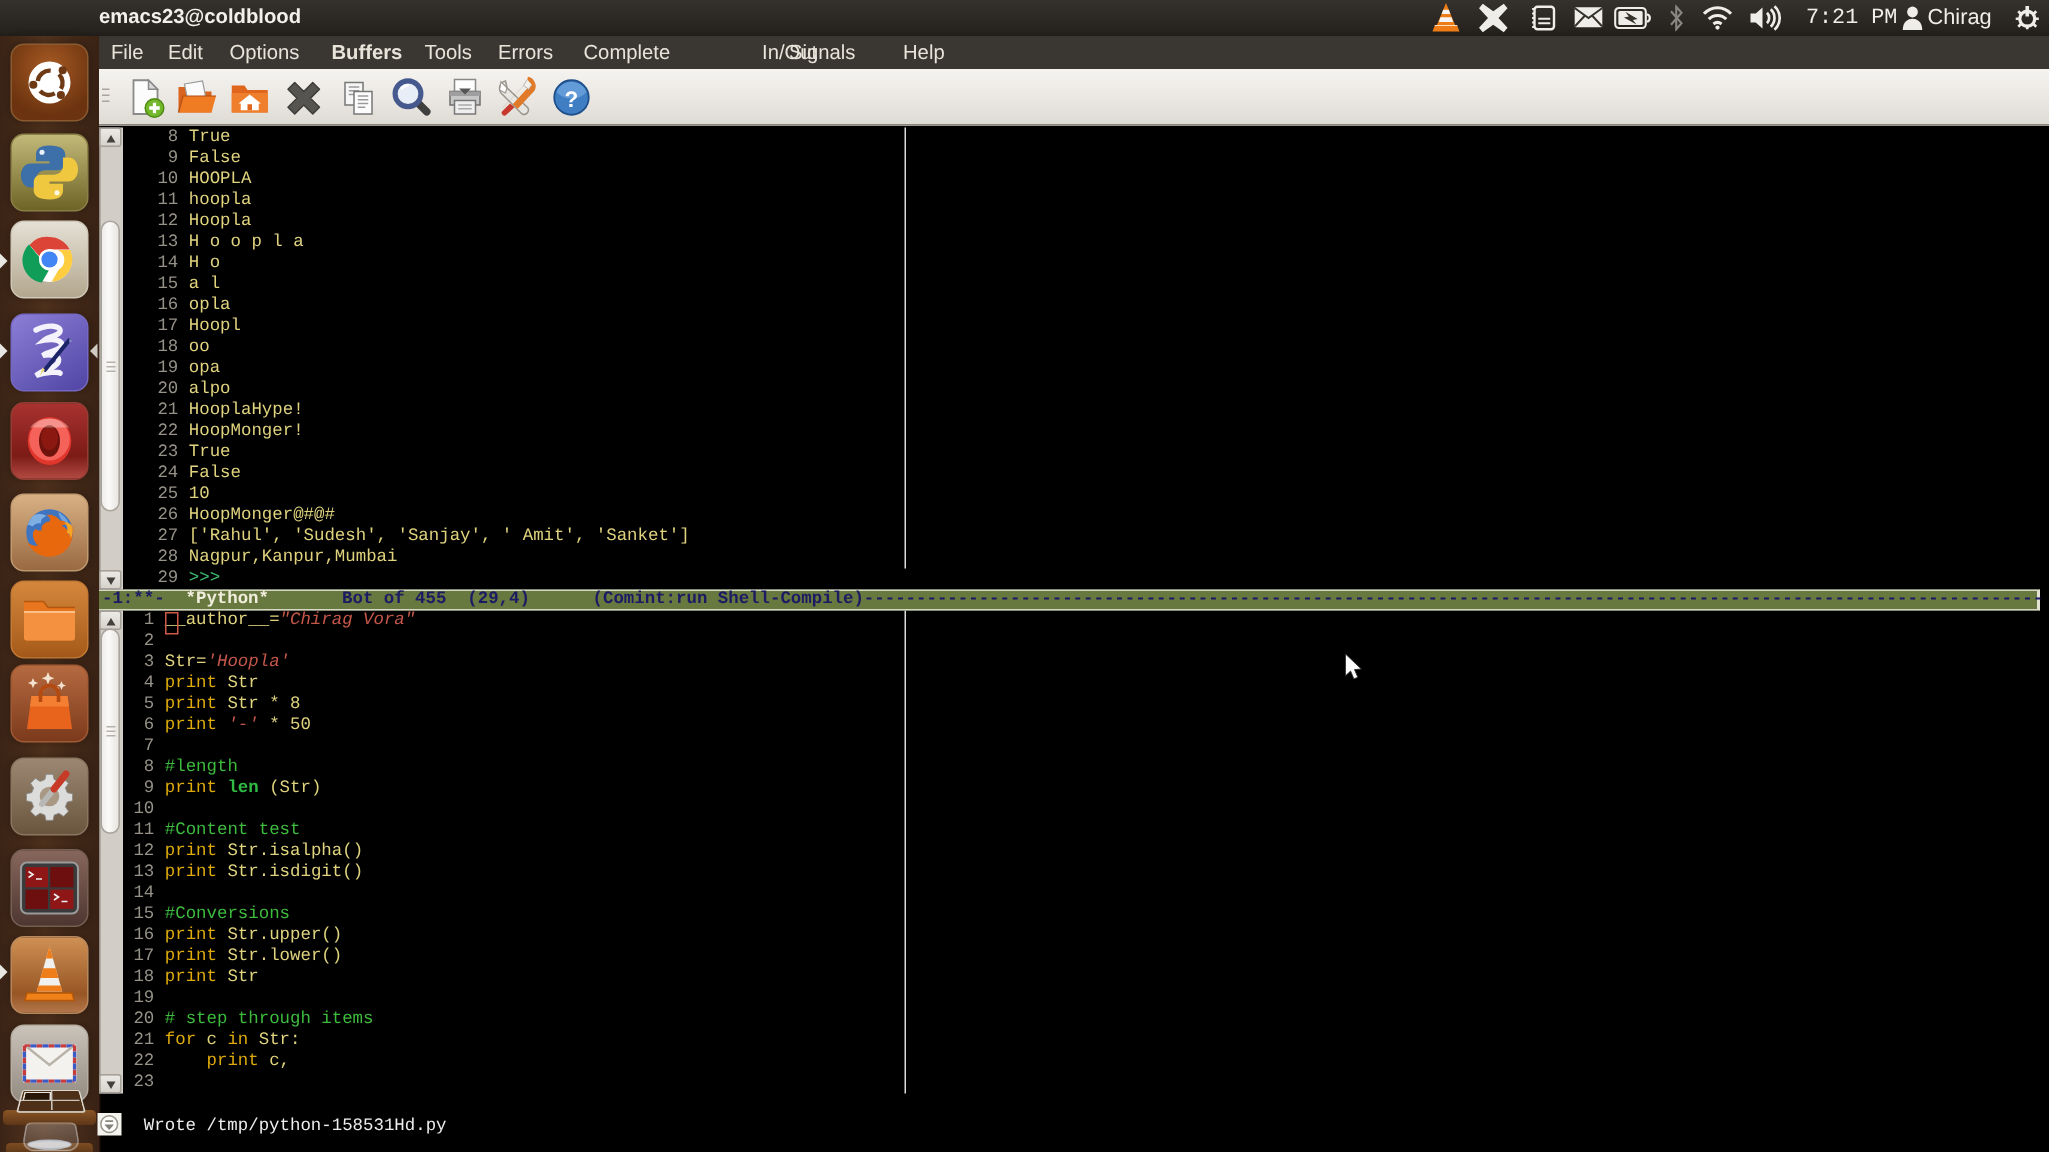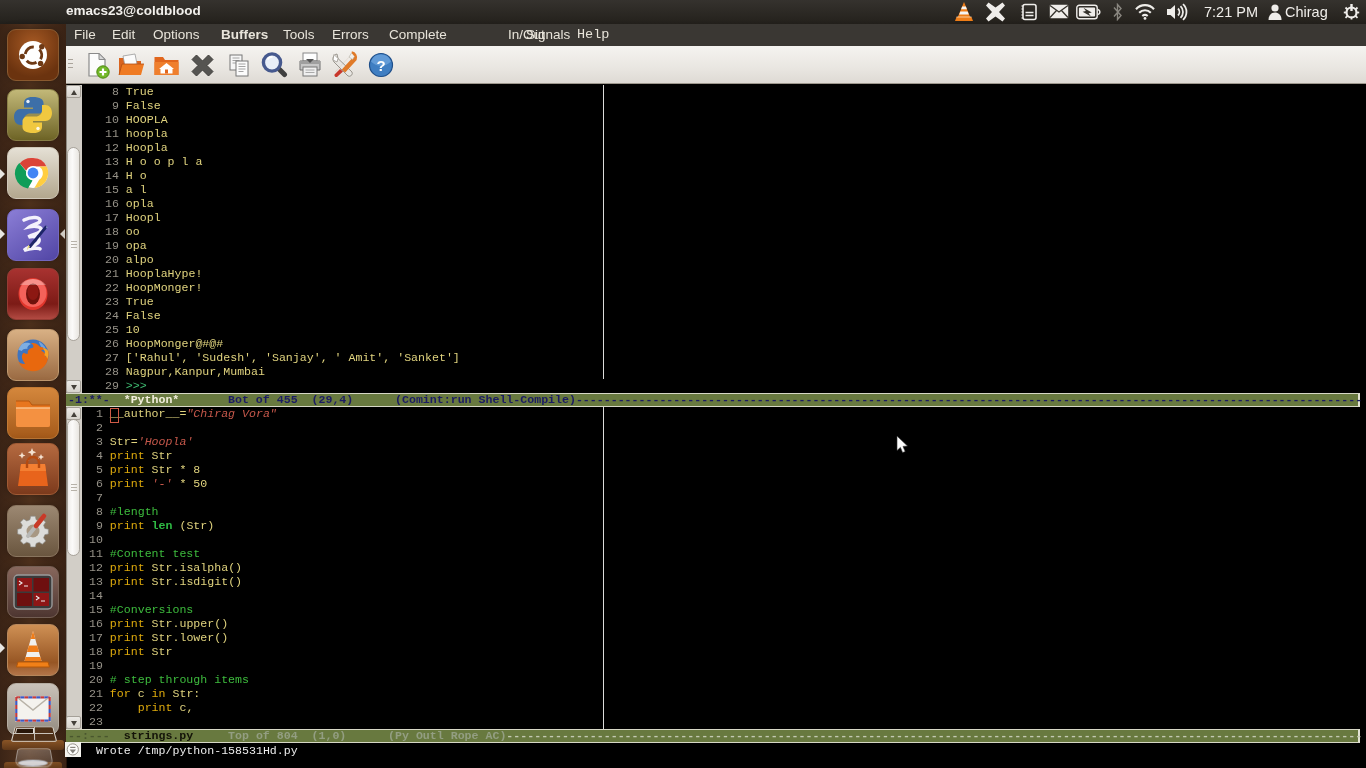--- a/index.html
+++ b/index.html
@@ -41,21 +41,21 @@
 .vline{position:absolute;width:1px;background:#dcdcda;}
 </style>
 </head>
 <body>
 <div id="screen">
 
   <div class="abs" id="editor"></div>
 
   <div class="abs" id="panel">
     <span class="abs" id="title">emacs23@coldblood</span>
-    <span class="abs traytxt" style="left:1204px;">7:21 PM</span>
+    <span class="abs traytxt" style="left:1204px;font-family:Liberation Mono, monospace;">7:21 PM</span>
     <span class="abs traytxt" style="left:1285px;">Chirag</span>
     <svg class="abs" style="left:953px;top:1px" width="22" height="21" viewBox="0 0 22 21">
       <polygon points="11,1 17.2,16 4.8,16" fill="#ef7d17"></polygon>
       <polygon points="9.1,5.5 12.9,5.5 13.9,8.3 8.1,8.3" fill="#f4f4f4"></polygon>
       <polygon points="7.3,10.5 14.7,10.5 15.8,13.6 6.2,13.6" fill="#f4f4f4"></polygon>
       <polygon points="3.5,16 18.5,16 20,20 2,20" fill="#ef7d17"></polygon>
       <path d="M3.5,16 h15" stroke="#fbe0c0" stroke-width="0.8"></path>
     </svg>
 
     <svg class="abs" style="left:985px;top:2px" width="21" height="20" viewBox="0 0 21 20">
@@ -281,21 +281,21 @@
   <div class="abs" id="menubar">
     <span class="mi" style="left:8px;">File</span>
     <span class="mi" style="left:46px;">Edit</span>
     <span class="mi" style="left:87px;">Options</span>
     <span class="mi" style="left:155px;font-weight:bold;">Buffers</span>
     <span class="mi" style="left:217px;">Tools</span>
     <span class="mi" style="left:266px;">Errors</span>
     <span class="mi" style="left:323px;">Complete</span>
     <span class="mi" style="left:402px;margin-left:40px;">In/Out</span>
     <span class="mi" style="left:460px;text-align:center;">Signals</span>
-    <span class="mi" style="left:511px;font-family:Liberation Mono, monospace;">Help</span>
+    <span class="mi" style="left:536px;">Help</span>
   </div>
 
   <div class="abs" id="toolbar">
     <div style="position:absolute;left:2px;top:13px;width:5px;height:1px;background:#aaa49b;box-shadow:0 4px 0 #aaa49b,0 8px 0 #aaa49b;"></div>
 
     <svg style="position:absolute;left:18px;top:6px" width="27" height="27" viewBox="0 0 27 27">
       <path d="M5,1.5 L15,1.5 L21,7.5 L21,24 L5,24 Z" fill="#fcfcfc" stroke="#8a8a8a" stroke-width="1.2"></path>
       <path d="M15,1.5 L15,7.5 L21,7.5 Z" fill="#d8d8d8" stroke="#8a8a8a" stroke-width="1"></path>
       <circle cx="19" cy="20" r="6.2" fill="#73b82a" stroke="#4e8a12" stroke-width="1"></circle>
       <path d="M19,16.5 L19,23.5 M15.5,20 L22.5,20" stroke="#fff" stroke-width="2.2"></path>
@@ -407,23 +407,20 @@
 </pre>
 
   <div class="abs vline" style="left:603px;top:85px;height:294px;"></div>
   <div class="abs vline" style="left:603px;top:407px;height:322px;"></div>
 
   <div class="abs" style="left:109.5px;top:407.5px;width:7px;height:13px;border:1.4px solid #d05a46;"></div>
 
   <div class="abs mline" style="left:66px;top:393px;">
       <pre id="ml1" style="padding-left:2px;">-1:**-  <span style="color:#f2eedd">*Python*</span>       Bot of 455  (29,4)      (Comint:run Shell-Compile)-----------------------------------------------------------------------------------------------------------------</pre>
     </div>
-  <div class="abs mline" style="left:66px;top:729px;">
-      <pre id="ml2" style="padding-left:2px;"><span style="color:#49562e">--:---</span>  <span style="color:#131308">strings.py</span>     <span style="color:#939e82">Top of 804  (1,0)      (Py Outl Rope AC)</span><span style="color:#c3c9b2">---------------------------------------------------------------------------------------------------------------------------</span></pre>
-    </div>
 
   <pre class="abs" style="left:82px;top:744px;color:#ededed;">  Wrote /tmp/python-158531Hd.py</pre>
 
   <div class="abs sblane" style="left:66px;top:85px;height:308px;"></div>
   <div class="abs sblane" style="left:66px;top:407px;height:322px;"></div>
   <div class="abs sbbtn" style="left:66px;top:85px;">
       <i class="tri-up"></i>
     </div>
   <div class="abs sbbtn" style="left:66px;top:380px;">
       <i class="tri-dn"></i>

